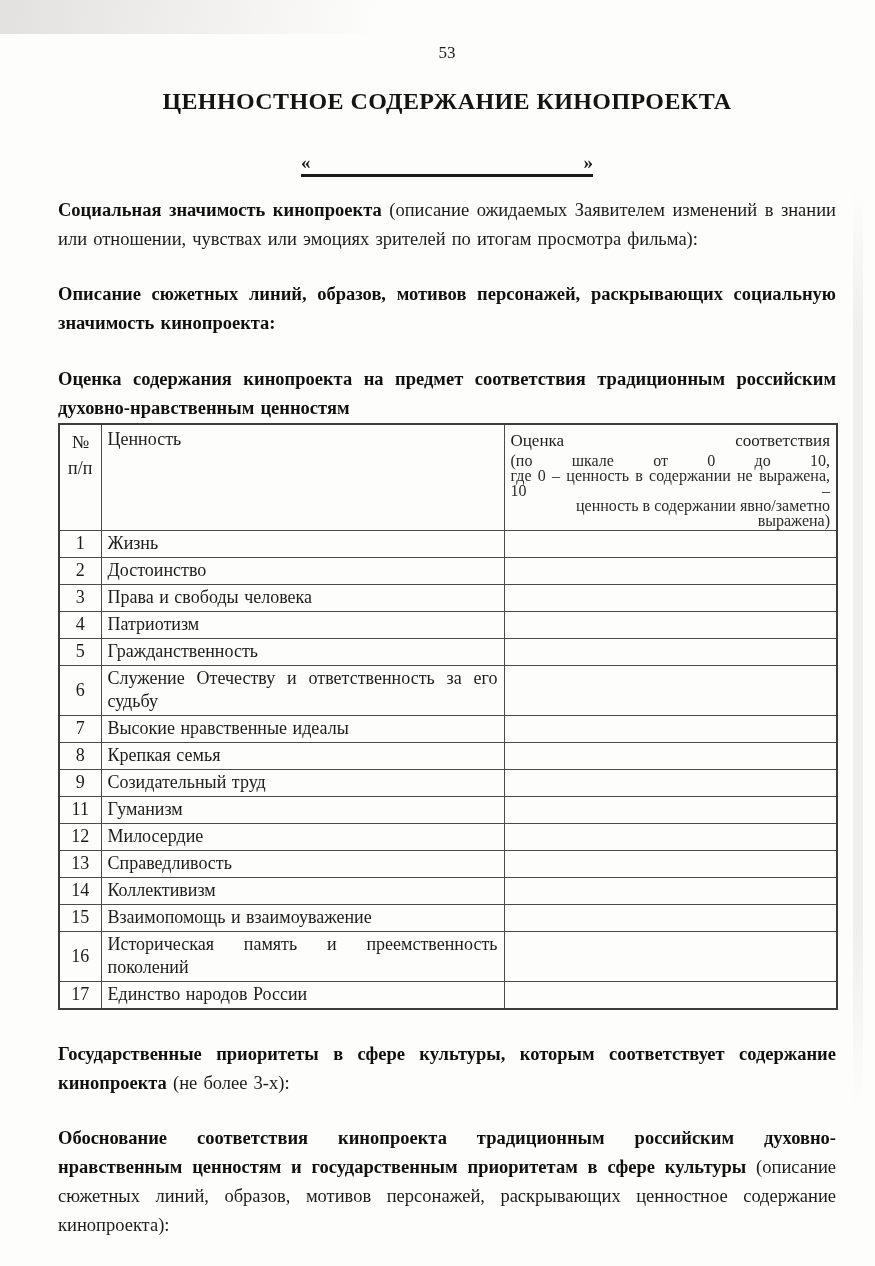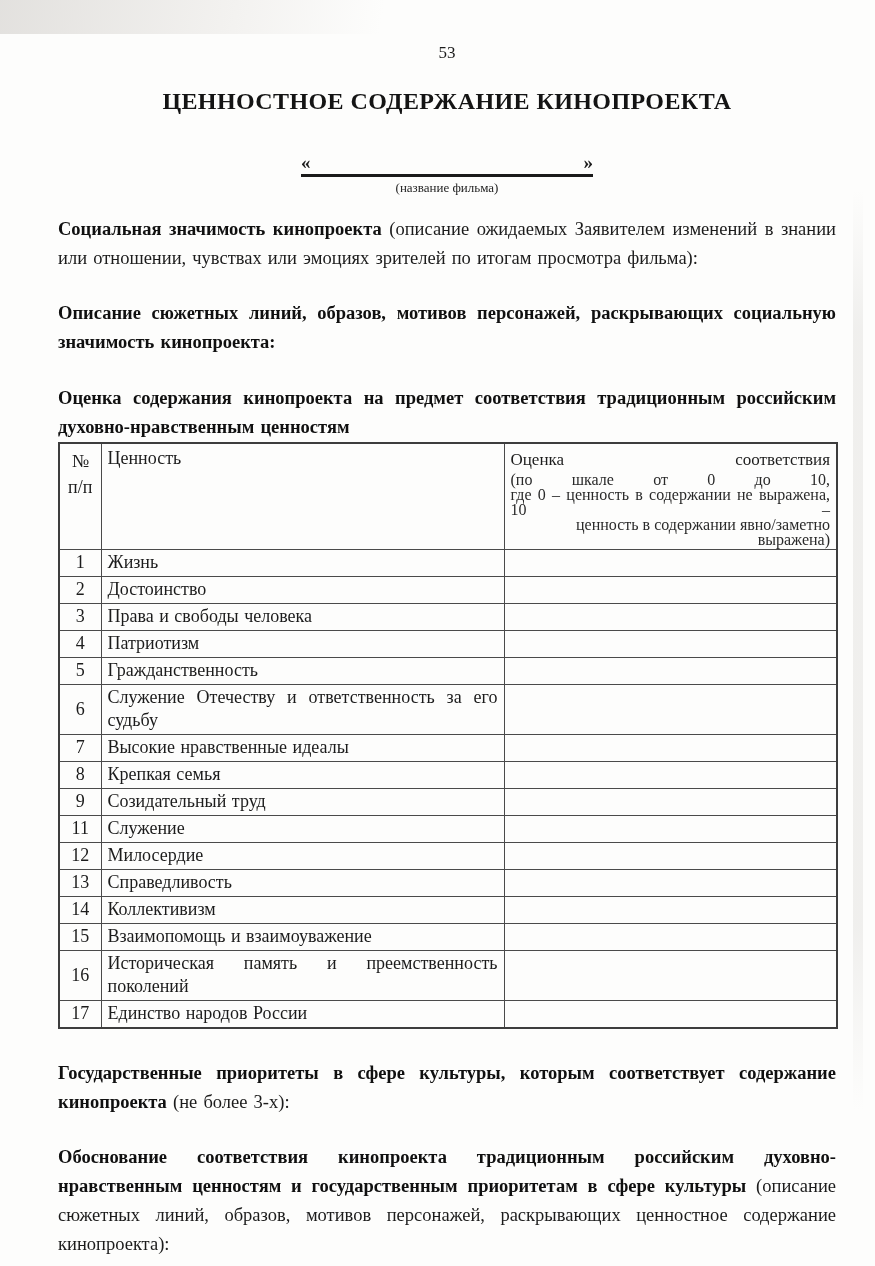--- a/index.html
+++ b/index.html
@@ -120,21 +120,20 @@
 
   <div class="page-number">53</div>
 
   <h1 class="doc-title" style="margin:26px 0 0;">ЦЕННОСТНОЕ СОДЕРЖАНИЕ КИНОПРОЕКТА</h1>
 
   <div class="film-line">
     <span class="q">«</span>
     <span class="blank"></span>
     <span class="q">»</span>
   </div>
-  <div class="film-caption">(название фильма)</div>
 
   <p class="para p-social"><b>Социальная значимость кинопроекта</b><span> (описание ожидаемых Заявителем изменений в знании или отношении, чувствах или эмоциях зрителей по итогам просмотра фильма):</span></p>
 
   <p class="para p-plot"><b>Описание сюжетных линий, образов, мотивов персонажей, раскрывающих социальную значимость кинопроекта:</b></p>
 
   <p class="para p-assess"><b>Оценка содержания кинопроекта на предмет соответствия традиционным российским духовно-нравственным ценностям</b></p>
 
   <table class="values">
     <colgroup>
       <col class="col-num">
@@ -195,21 +194,21 @@
           <td class="c-val">Крепкая семья</td>
           <td class="c-score"></td>
         </tr>
         <tr>
           <td class="c-num">9</td>
           <td class="c-val">Созидательный труд</td>
           <td class="c-score"></td>
         </tr>
         <tr>
           <td class="c-num">11</td>
-          <td class="c-val">Служение</td>
+          <td class="c-val">Гуманизм</td>
           <td class="c-score"></td>
         </tr>
         <tr>
           <td class="c-num">12</td>
           <td class="c-val">Милосердие</td>
           <td class="c-score"></td>
         </tr>
         <tr>
           <td class="c-num">13</td>
           <td class="c-val">Справедливость</td>

